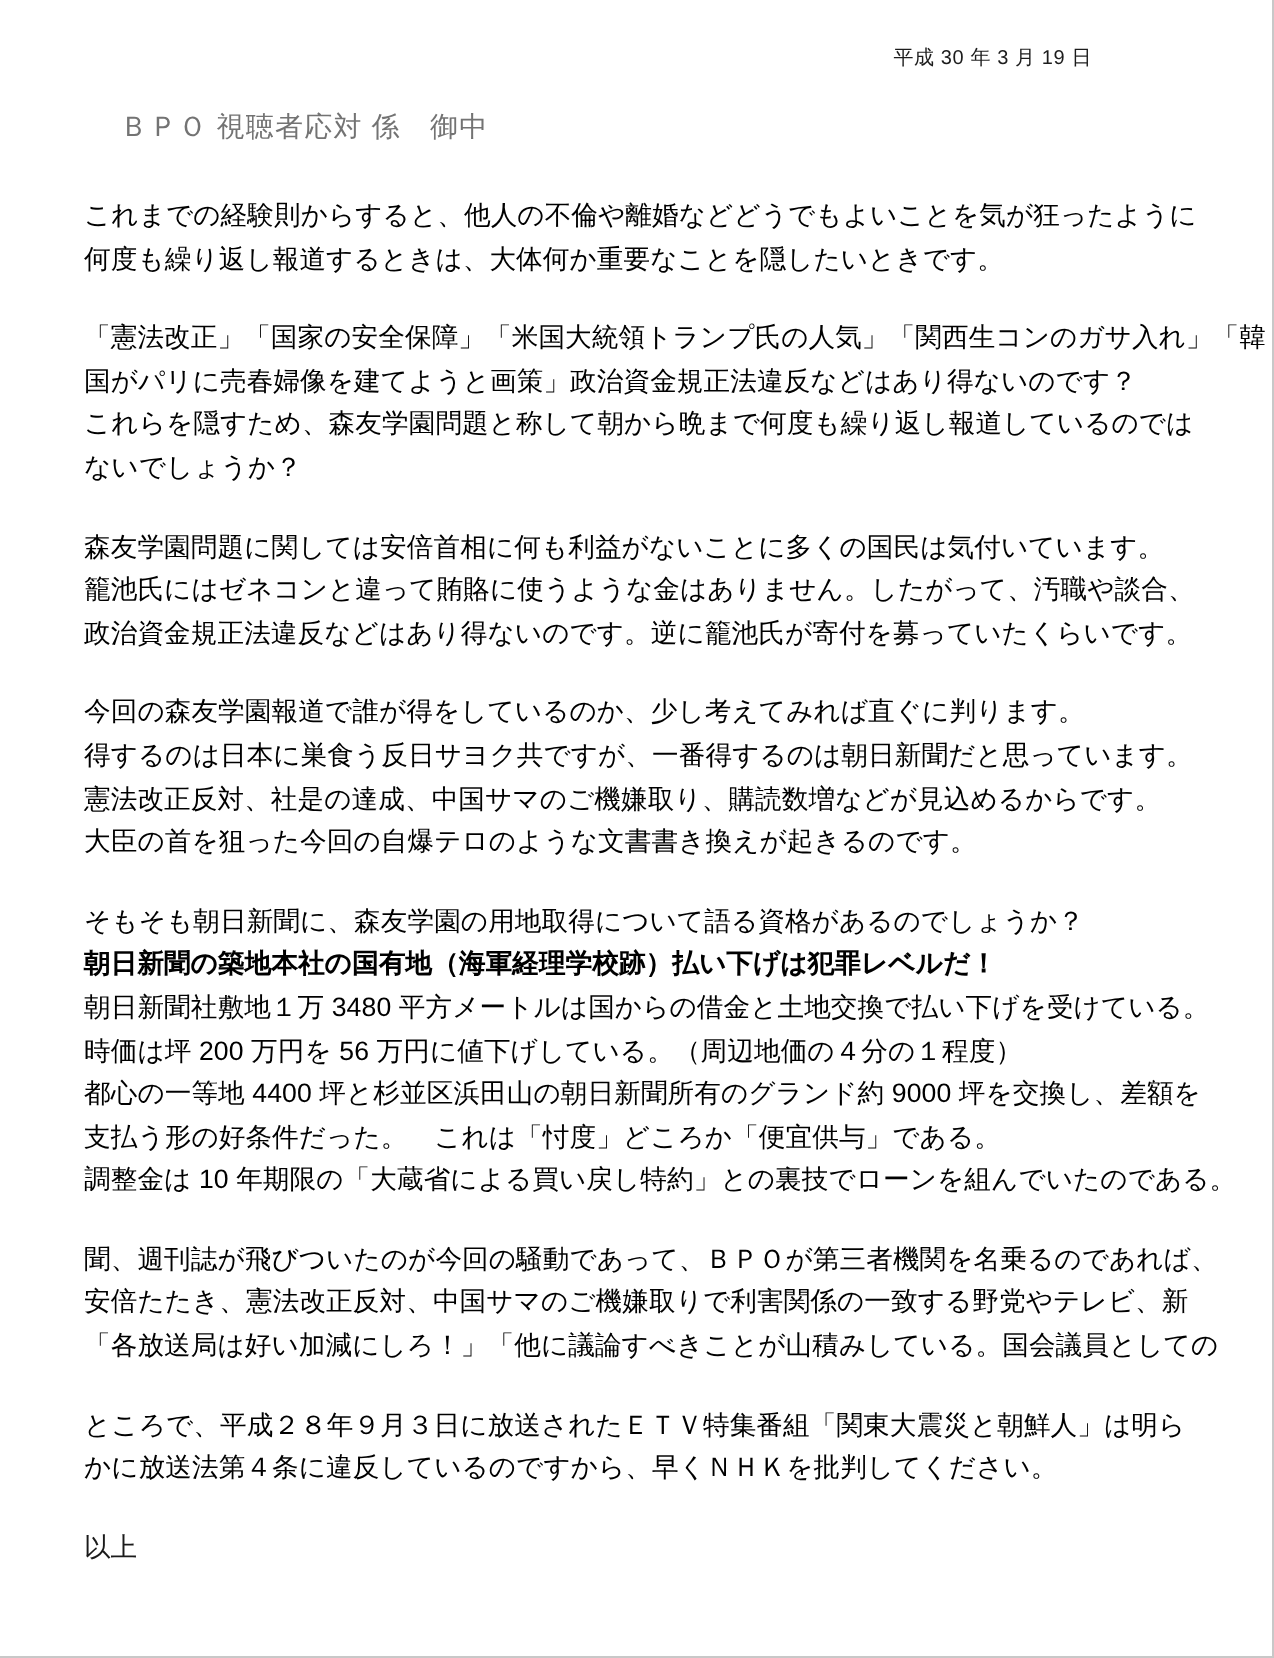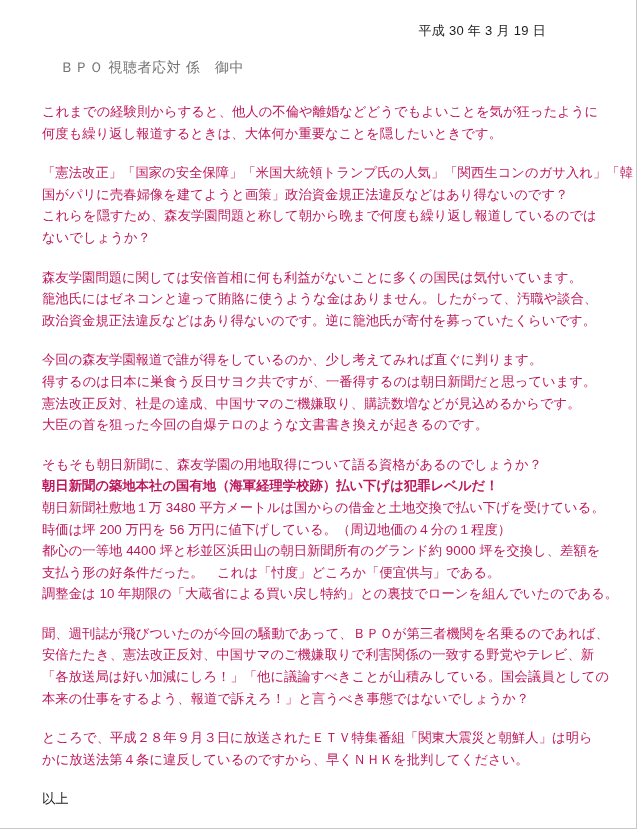--- a/index.html
+++ b/index.html
@@ -26,41 +26,41 @@
     left: 0;
     top: 0;
     width: 600px;
     padding: 0 38px 0 42px;
     box-sizing: border-box;
   }
   .date-line {
     text-align: right;
     padding-right: 16px;
     margin-top: 22px;
-    font-size: 13px;
+    font-size: 10px;
     color: #1c1c1c;
     letter-spacing: 0.3px;
     font-family: "Liberation Sans", "DejaVu Sans", sans-serif;
   }
   .addressee {
     margin-top: 19px;
     margin-left: 18px;
     font-size: 14px;
     color: #737373;
     letter-spacing: 0.6px;
     font-family: "Liberation Sans", "DejaVu Sans", sans-serif;
   }
   .body-block {
     margin-top: 24px;
   }
   .para {
     margin: 0 0 18px 0;
     font-size: 13.3px;
     line-height: 21.6px;
-    color: #be185d;
+    color: #000000;
     letter-spacing: 0.05px;
     font-family: "Liberation Sans", "DejaVu Sans", sans-serif;
   }
   .para .ln {
     display: block;
     white-space: nowrap;
   }
   .para .ln.bold {
     font-weight: bold;
   }
@@ -110,21 +110,20 @@
           <span class="ln">朝日新聞社敷地１万 3480 平方メートルは国からの借金と土地交換で払い下げを受けている。</span>
           <span class="ln">時価は坪 200 万円を 56 万円に値下げしている。（周辺地価の４分の１程度）</span>
           <span class="ln">都心の一等地 4400 坪と杉並区浜田山の朝日新聞所有のグランド約 9000 坪を交換し、差額を</span>
           <span class="ln">支払う形の好条件だった。　これは「忖度」どころか「便宜供与」である。</span>
           <span class="ln">調整金は 10 年期限の「大蔵省による買い戻し特約」との裏技でローンを組んでいたのである。</span>
         </p>
         <p class="para">
           <span class="ln">聞、週刊誌が飛びついたのが今回の騒動であって、ＢＰＯが第三者機関を名乗るのであれば、</span>
           <span class="ln">安倍たたき、憲法改正反対、中国サマのご機嫌取りで利害関係の一致する野党やテレビ、新</span>
           <span class="ln">「各放送局は好い加減にしろ！」「他に議論すべきことが山積みしている。国会議員としての</span>
-          <span class="ln">本来の仕事をするよう、報道で訴えろ！」と言うべき事態ではないでしょうか？</span>
         </p>
         <p class="para">
           <span class="ln">ところで、平成２８年９月３日に放送されたＥＴＶ特集番組「関東大震災と朝鮮人」は明ら</span>
           <span class="ln">かに放送法第４条に違反しているのですから、早くＮＨＫを批判してください。</span>
         </p>
       </div>
 
     <div class="closing">以上</div>
 
   </div>

